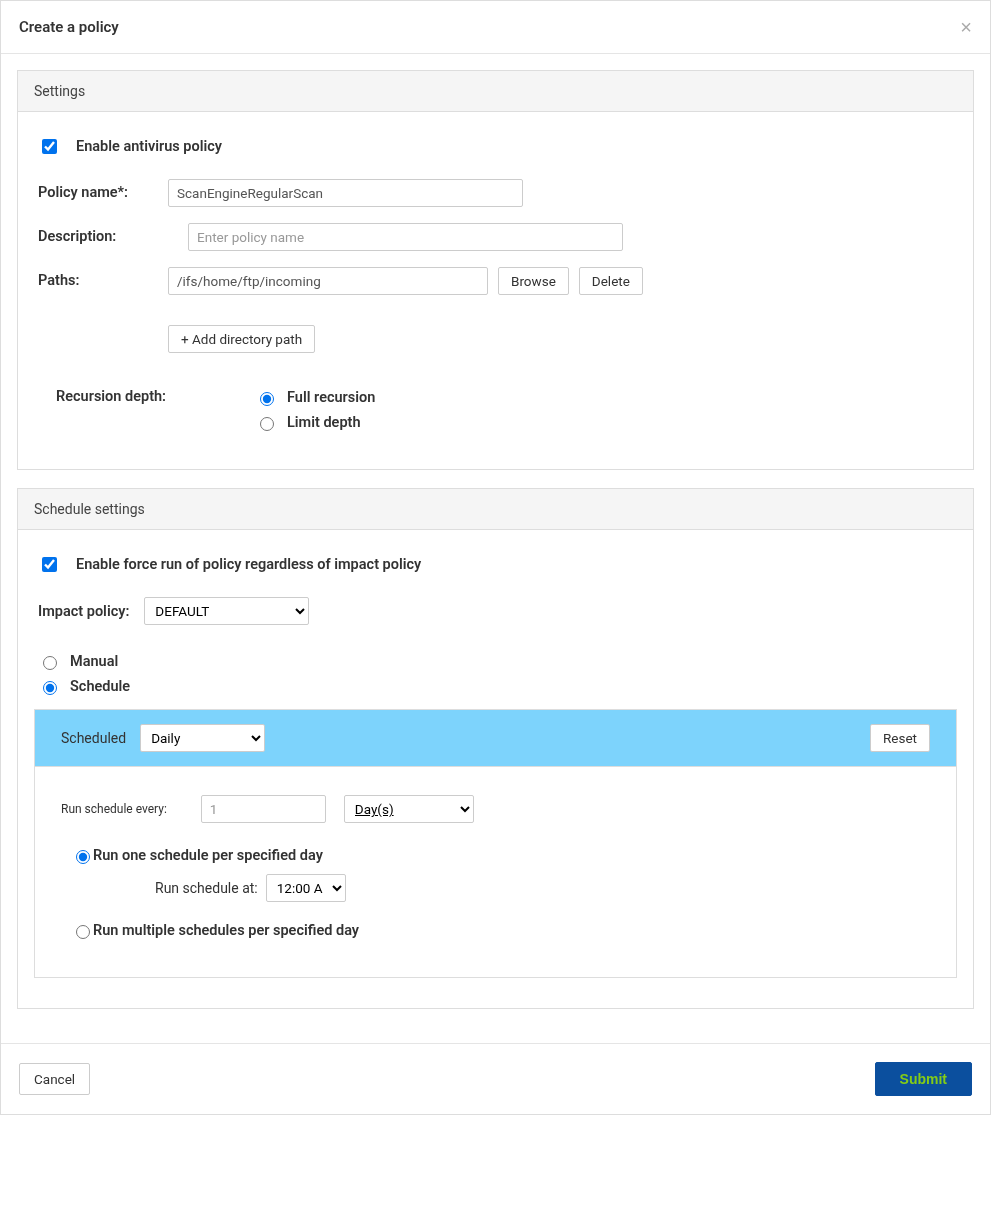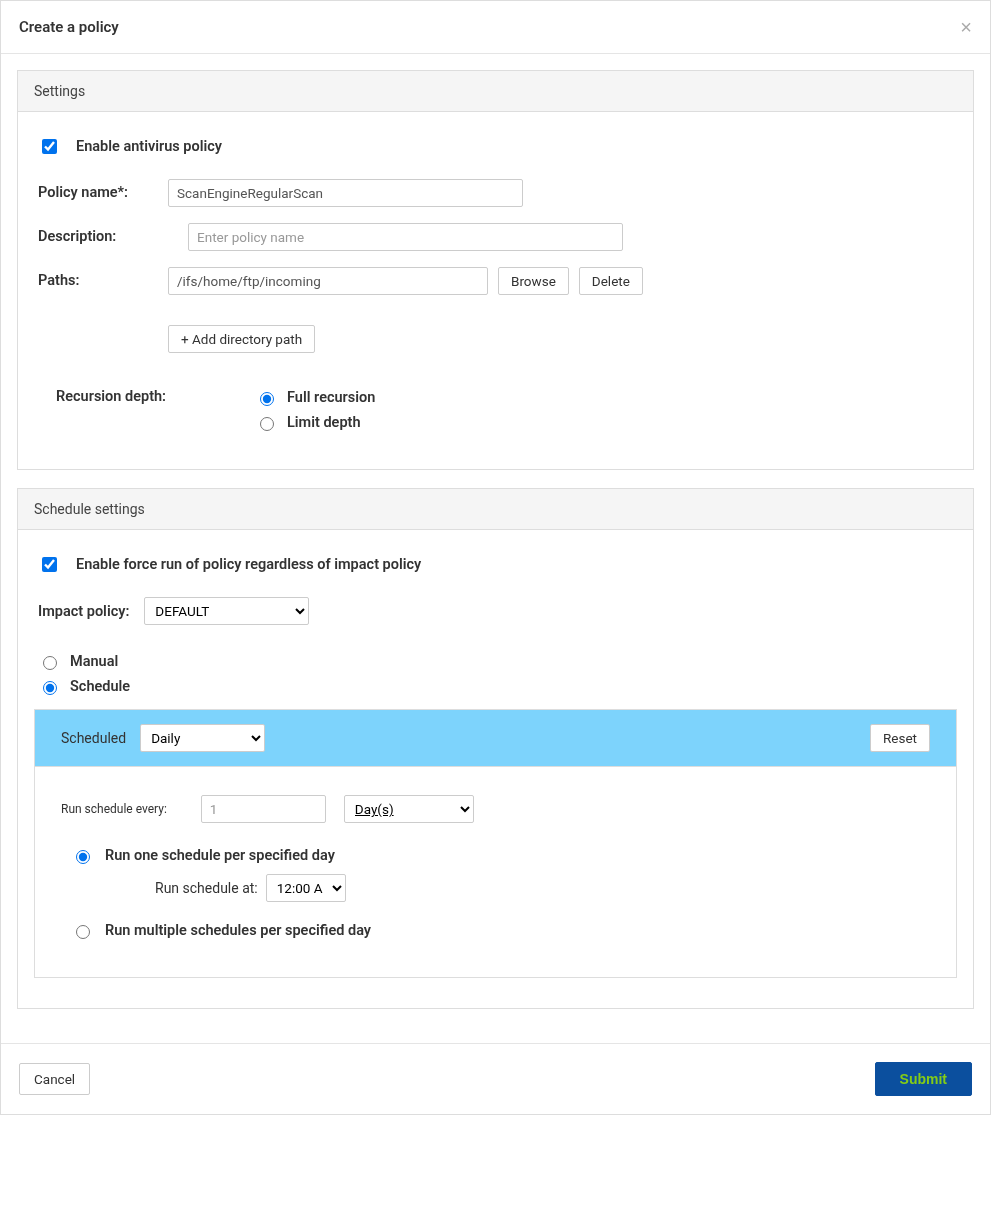--- a/index.html
+++ b/index.html
@@ -173,21 +173,21 @@
     width: 125px;
     border: 1px solid #2e9e6b;
     padding: 5px 8px;
     font-size: 13.5px;
     color: #888;
   }
   .days-select { width: 130px; text-decoration: underline; }
   .sched-radio-item {
     display: flex;
     align-items: center;
-    gap: 12px;
+    gap: 0;
     margin-left: 10px;
     margin-bottom: 10px;
   }
   .sched-radio-item input[type=radio] { accent-color: #0072ed; width: 14px; height: 14px; }
   .sched-radio-item label { font-weight: 600; font-size: 14.5px; }
   .run-at-row {
     display: flex;
     align-items: center;
     gap: 8px;
     margin-left: 94px;

